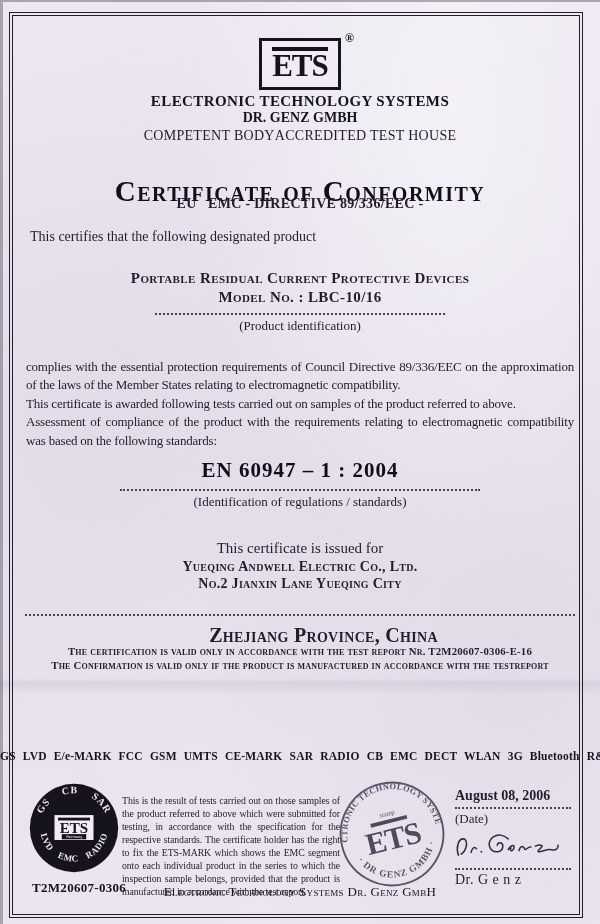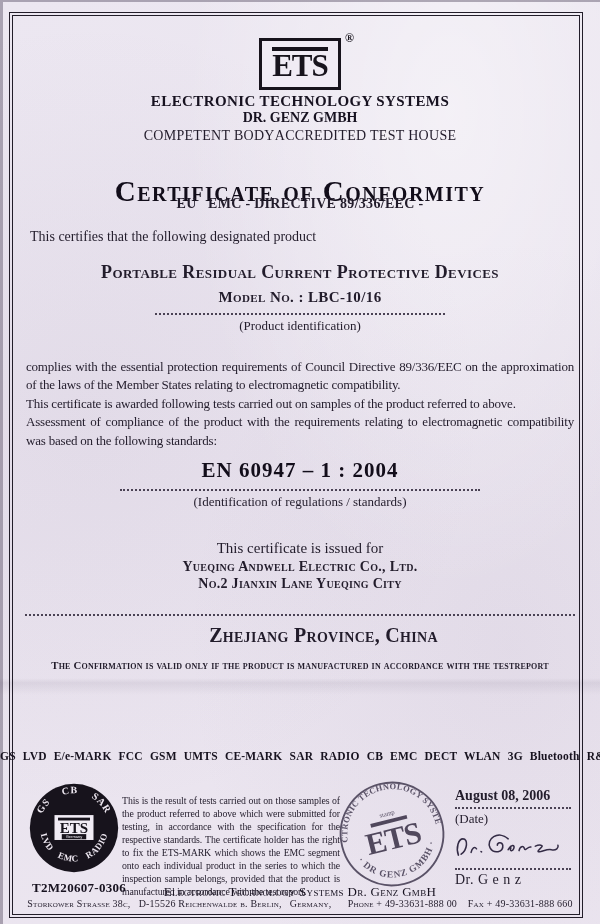--- a/index.html
+++ b/index.html
@@ -32,21 +32,21 @@
   .ets-letters{font-weight:bold;font-size:31px;letter-spacing:-1px;color:#17131c;line-height:1;position:relative;top:1px;}
   .ets-bar{position:absolute;top:6px;left:10px;width:56px;height:4px;background:#17131c;}
   .reg{position:absolute;top:-10px;right:-16px;font-size:12px;font-weight:bold;color:#17131c;}
   .org1{top:93px;font-size:15px;letter-spacing:.4px;color:#171220;}
   .org2{top:110px;font-size:14px;color:#171220;}
   .comp-row{top:128px;display:flex;justify-content:center;font-size:14px;letter-spacing:.3px;}
   .title{top:145px;font-size:29px;letter-spacing:1.5px;color:#120d1a;margin-top:30px;}
   .directive{top:196px;font-size:14px;letter-spacing:.3px;}
   .intro{top:229px;left:30px;font-size:14px;}
   
-  .prod-name{top:262px;font-size:18px;letter-spacing:.4px;}
+  .prod-name{top:270px;font-size:15px;letter-spacing:.4px;}
   .prod-model{top:289px;font-size:15px;letter-spacing:.4px;}
   .prod-dotted{top:313px;left:155px;width:290px;}
   .prod-cap{top:318px;font-size:13px;}
   
   .body-par{top:358px;left:26px;width:548px;font-size:13px;letter-spacing:-0.2px;line-height:1.42;text-align:justify;}
   
   .std-code{top:458px;font-size:21px;letter-spacing:1px;color:#120d1a;}
   .std-dotted{top:489px;left:120px;width:360px;}
   .std-cap{top:494px;font-size:13px;}
   
@@ -115,20 +115,21 @@
   <div class="abs cen b std-code">EN 60947 – 1 : 2004</div>
   <div class="abs dotted std-dotted"></div>
   <div class="abs cen std-cap">(Identification of regulations / standards)</div>
 
   <div class="abs cen iss-lead">This certificate is issued for</div>
   <div class="abs cen b sc iss-co">Yueqing Andwell Electric Co., Ltd.</div>
   <div class="abs cen b sc iss-a1">No.2 Jianxin Lane Yueqing City</div>
   <div class="abs cen b sc iss-a2">Zhejiang Province, China</div>
   <div class="abs dotted iss-dotted"></div>
 
+  <div class="abs cen b sc val1">The certification is valid only  in accordance with the test report Nr. T2M20607-0306-E-16</div>
   <div class="abs cen b sc val2">The Confirmation is valid only if the product is manufactured in accordance with the testreport</div>
 
   <div class="abs cen b marks">GS LVD E/e-MARK FCC GSM UMTS CE-MARK SAR RADIO CB EMC DECT WLAN 3G Bluetooth R&amp;TTE</div>
 
   <svg class="abs seal" viewBox="0 0 100 100">
     <defs>
       <path id="sealTop" d="M 13 50 A 37 37 0 0 1 87 50"></path>
       <path id="sealBottom" d="M 15 58 A 36 36 0 0 0 85 58"></path>
     </defs>
     <circle cx="50" cy="50" r="47" fill="#17131c"></circle>
@@ -176,14 +177,13 @@
       <path d="M 63 12 C 52 2 38 12 43 22 C 47 29 58 27 57 19 C 56 15 51 16 51 19"></path>
       <path d="M 63 24 C 66 18 71 18 69 23 C 68 26 64 26 66 22"></path>
       <path d="M 75 25 C 76 20 80 19 81 23 C 82 26 85 20 88 21"></path>
       <path d="M 93 20 C 98 18 102 19 100 21 C 96 25 94 27 99 26 C 103 25 107 23 111 24 C 116 25 119 22 118 19"></path>
     </g>
   </svg>
   <div class="abs dotted sig-dotted"></div>
   <div class="abs signer pre">Dr. G e n z</div>
 
   <div class="abs cen sc foot-co">Electronic Technology Systems Dr. Genz GmbH</div>
-  <div class="abs cen sc foot-addr pre">Storkower Strasse 38c,   D-15526 Reichenwalde b. Berlin,   Germany,      Phone + 49-33631-888 00    Fax + 49-33631-888 660</div>
 </div>
 
 </body></html>

